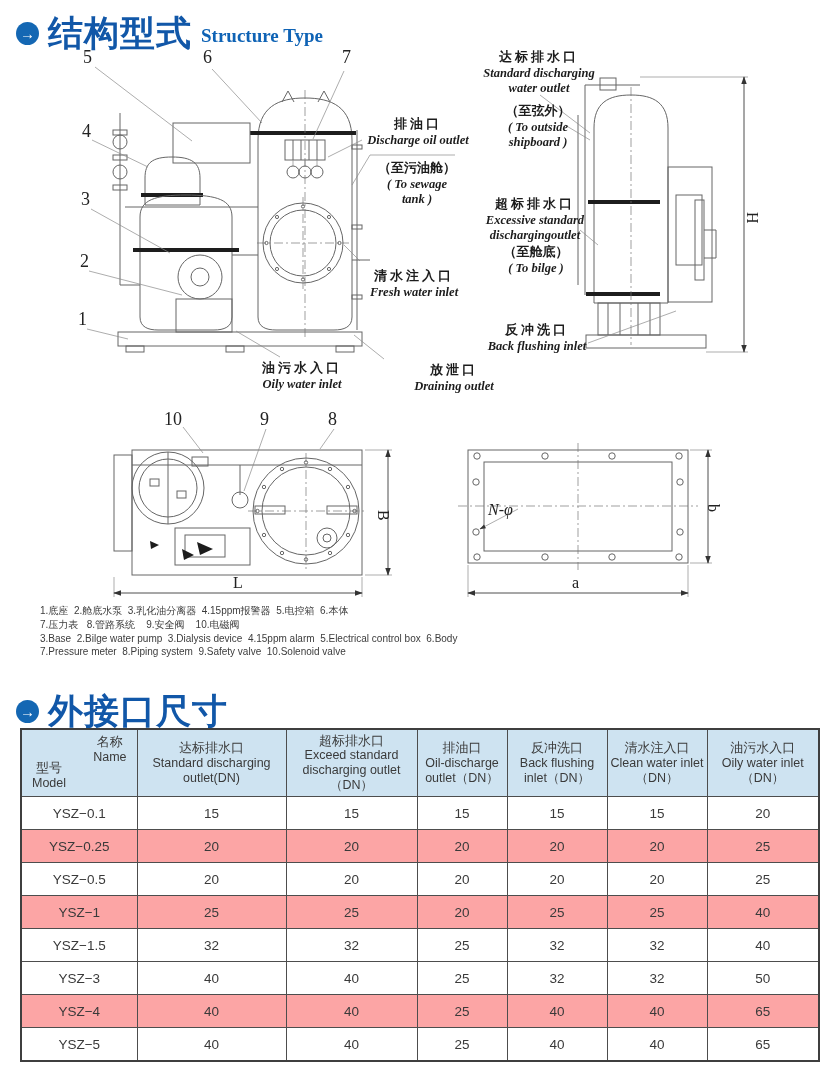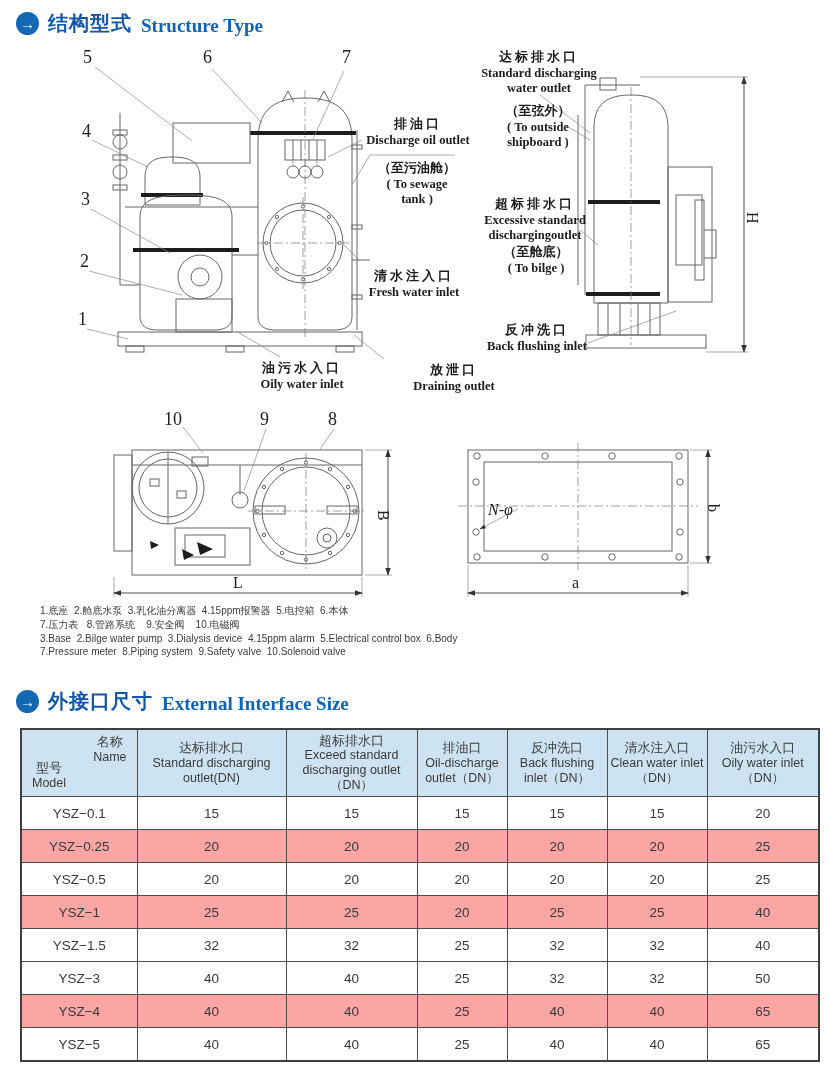--- a/index.html
+++ b/index.html
@@ -2,35 +2,35 @@
 <html><head>
 <meta charset="utf-8">
 <style>
   html,body{margin:0;padding:0;background:#f4f4f4;}
   .page{position:relative;width:830px;height:1087px;background:#ffffff;overflow:hidden;
         font-family:"Liberation Sans",sans-serif;color:#333;}
   
   .sec-header{position:absolute;left:16px;display:flex;align-items:center;gap:9px;}
   .sec-icon{width:23px;height:23px;border-radius:50%;background:#1467b3;color:#fff;
             display:flex;align-items:center;justify-content:center;font-size:15px;font-weight:bold;flex:0 0 23px;}
-  .sec-zh{font-size:20px;font-weight:bold;color:#1157a8;letter-spacing:1px;white-space:nowrap;}
+  .sec-zh{font-size:35px;font-weight:bold;color:#1157a8;letter-spacing:1px;white-space:nowrap;}
   .sec-en{font-size:19px;font-weight:bold;color:#0f63b5;font-family:"Liberation Serif",serif;white-space:nowrap;padding-top:4px;}
   
   .drawings{position:absolute;left:0;top:45px;width:830px;height:562px;}
   .drawings svg{position:absolute;left:0;top:0;}
   .ln{stroke:#666;fill:none;stroke-width:1;}
   .thin{stroke:#8a8a8a;fill:none;stroke-width:.7;}
   .dark{fill:#1d1d1d;stroke:none;}
   .cl{stroke:#777;fill:none;stroke-width:.7;stroke-dasharray:9 3 2 3;}
   .dim{stroke:#3a3a3a;fill:none;stroke-width:.9;}
   .callout{font-family:"Liberation Serif",serif;font-size:18px;fill:#222;}
   .dimtxt{font-family:"Liberation Serif",serif;font-size:16px;fill:#222;}
   .lbl{position:absolute;text-align:center;color:#1c1c1c;}
   .lbl .zh{font-weight:bold;font-size:13px;letter-spacing:3px;white-space:nowrap;display:block;}
-  .lbl .en{font-weight:bold;font-size:12.5px;line-height:1.18;font-family:"Liberation Serif",serif;display:block;}
+  .lbl .en{font-weight:bold;font-size:12.5px;line-height:1.18;font-family:"Liberation Serif",serif;display:block;font-style:italic;}
   
   .legend{position:absolute;left:40px;top:604px;width:760px;font-size:10px;color:#3c3c3c;line-height:1.38;}
   .legend div{white-space:pre;}
   
   table.iface{position:absolute;left:20px;top:728px;width:798px;border-collapse:collapse;table-layout:fixed;
               font-size:13.5px;color:#3a3a3a;}
   table.iface th,table.iface td{border:1px solid #4d4d4d;text-align:center;vertical-align:middle;padding:0 2px;}
   table.iface{border:2px solid #3f3f3f;}
   table.iface thead th{background:#cee3f1;font-weight:normal;height:66px;font-size:12.5px;line-height:1.2;}
   table.iface td{height:32px;}
@@ -317,21 +317,20 @@
   <div class="legend">
     <div>1.底座  2.舱底水泵  3.乳化油分离器  4.15ppm报警器  5.电控箱  6.本体</div>
     <div>7.压力表   8.管路系统    9.安全阀    10.电磁阀</div>
     <div>3.Base  2.Bilge water pump  3.Dialysis device  4.15ppm alarm  5.Electrical control box  6.Body</div>
     <div>7.Pressure meter  8.Piping system  9.Safety valve  10.Solenoid valve</div>
   </div>
 
   <div class="sec-header" style="top:688px;">
     <div class="sec-icon">→</div>
     <div class="sec-zh">外接口尺寸</div>
-    <div class="sec-en">External Interface Size</div>
   </div>
 
   <table class="iface">
     <colgroup>
       <col style="width:116px">
         <col style="width:149px">
         <col style="width:131px">
         <col style="width:90px">
       <col style="width:100px">
         <col style="width:100px">

